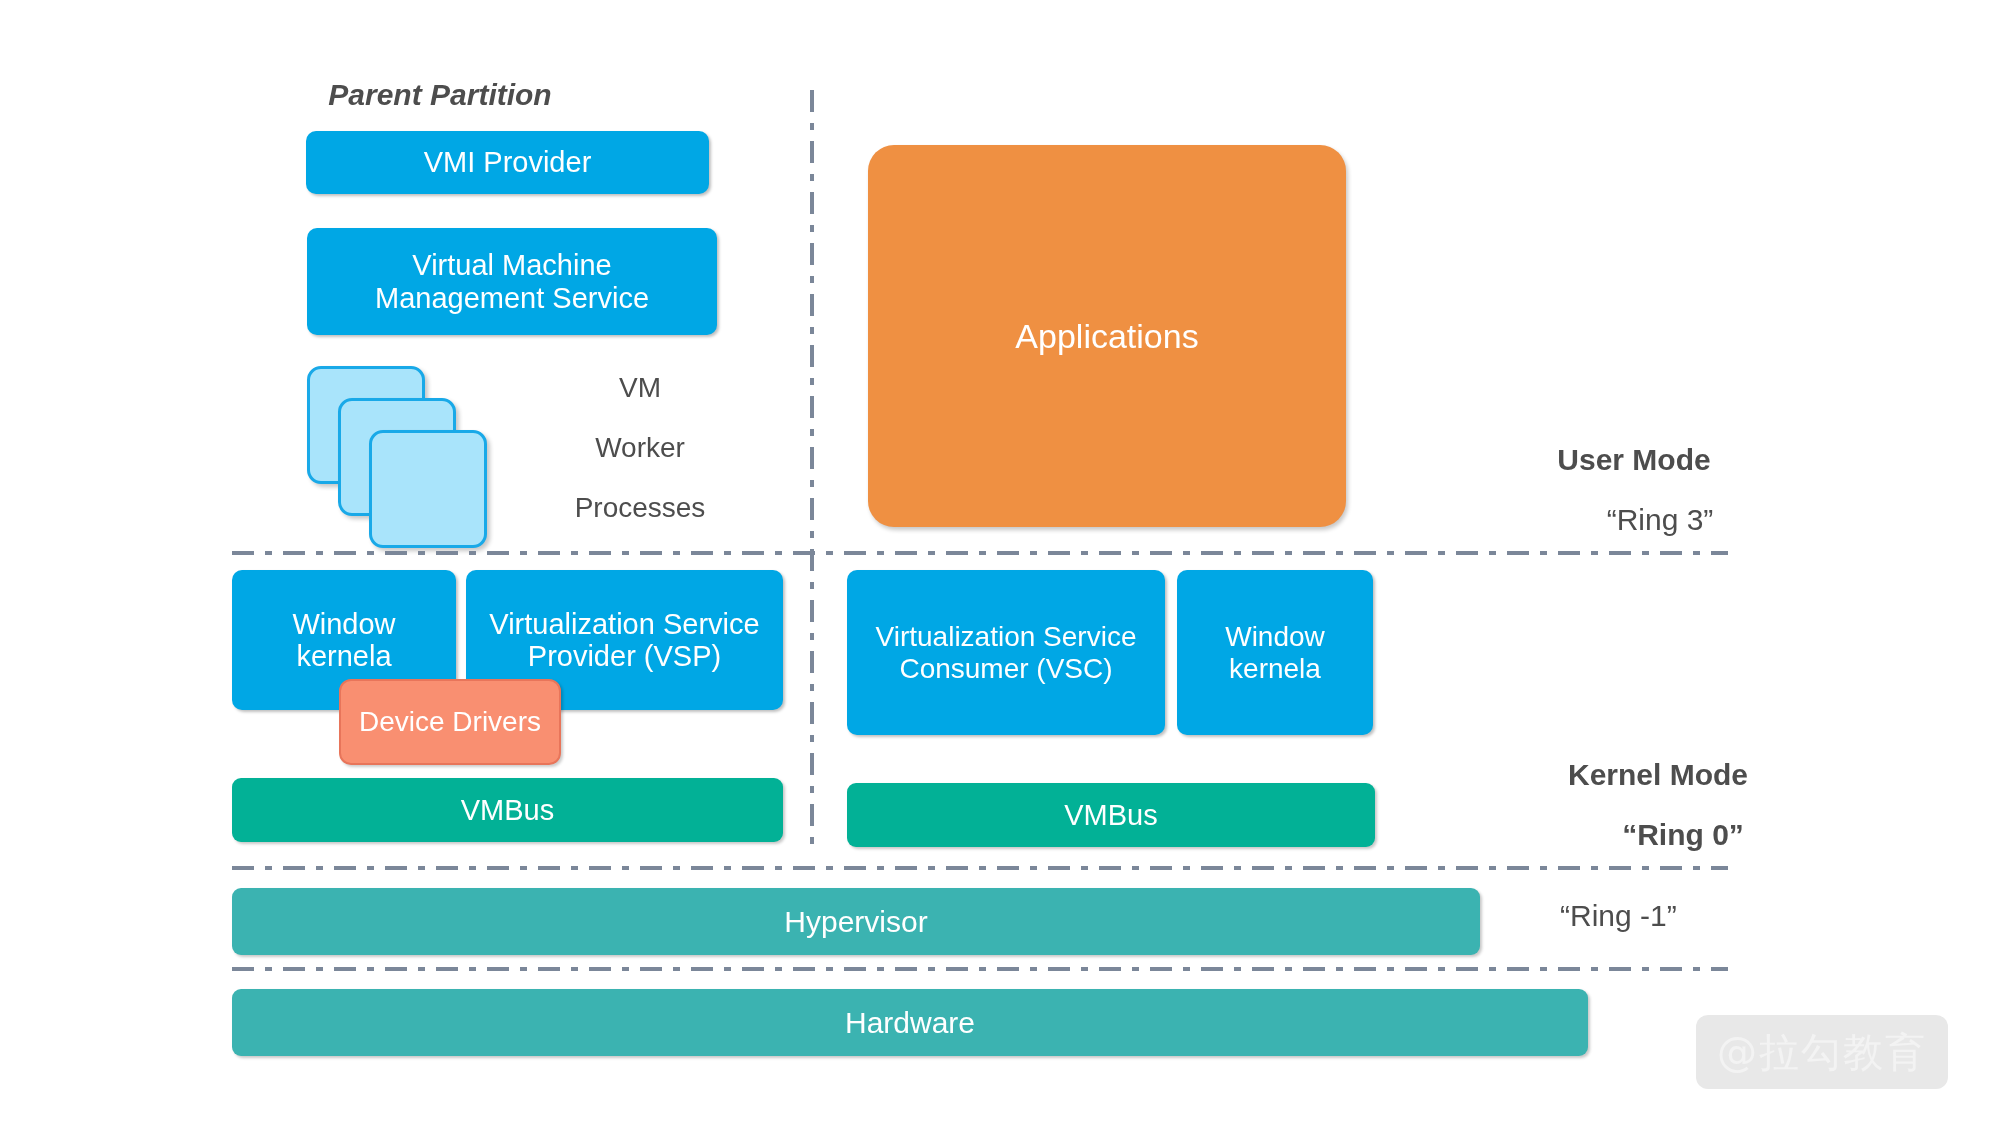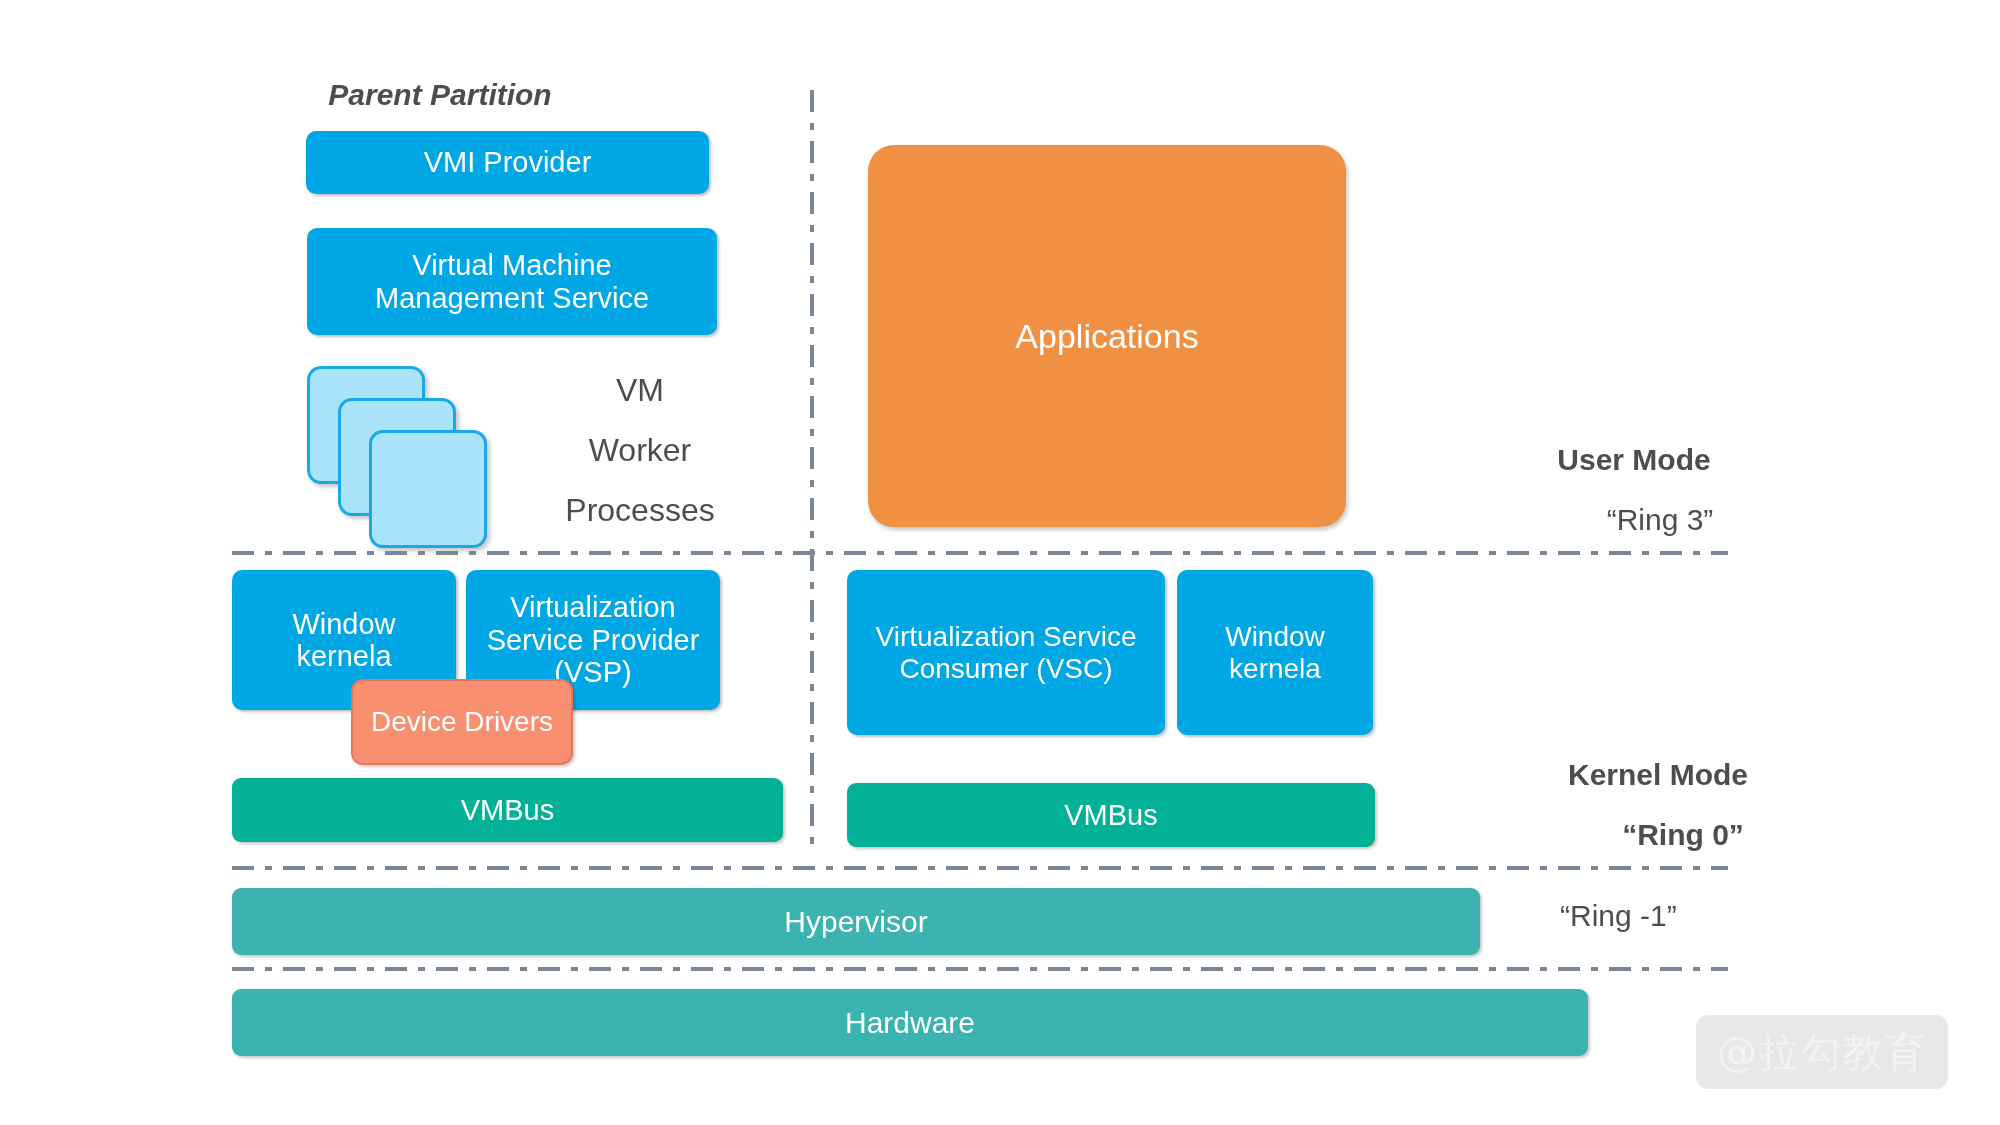--- a/index.html
+++ b/index.html
@@ -68,21 +68,20 @@
     border-radius: 12px;
     color: #ffffff;
     font-size: 28px;
     display: flex;
     align-items: center;
     justify-content: center;
     text-align: center;
     line-height: 1.15;
     box-shadow: 2px 2px 3px rgba(0,0,0,0.2);
     z-index: 5;
-    margin-left: 12px;
   }
 
   .vmbus-box {
     background: #02b196;
     border-radius: 9px;
     color: #ffffff;
     font-size: 29px;
     display: flex;
     align-items: center;
     justify-content: center;
@@ -110,21 +109,21 @@
 
   
   .side-label {
     color: #4d4d4d;
     font-size: 30px;
     white-space: nowrap;
   }
   .side-label.bold { font-weight: bold; }
   .vm-label {
     color: #4d4d4d;
-    font-size: 32px;
+    font-size: 28px;
     text-align: center;
     white-space: nowrap;
   }
   .hrule-dashdot {
     height: 4px;
     background-image: repeating-linear-gradient(
       to right,
       #7b8799 0px, #7b8799 22px,
       transparent 22px, transparent 33px,
       #7b8799 33px, #7b8799 40px,
@@ -174,21 +173,21 @@
   <div class="abs vm-label" style="left:525px; top:372px; width:230px;">VM</div>
   <div class="abs vm-label" style="left:525px; top:432px; width:230px;">Worker</div>
   <div class="abs vm-label" style="left:525px; top:492px; width:230px;">Processes</div>
 
   <div class="abs apps-box" style="left:868px; top:145px; width:478px; height:382px;">Applications</div>
 
   <div class="abs hrule-dashdot" style="left:232px; top:551px; width:1496px;"></div>
 
   <div class="abs proc-box blue-box" style="left:232px; top:570px; width:224px; height:140px; padding:0 10px;">Window kernela</div>
 
-  <div class="abs proc-box blue-box" style="left:466px; top:570px; width:254px; height:140px; padding:0 14px;">Virtualization Service Provider (VSP)</div>
+  <div class="abs proc-box blue-box" style="left:466px; top:570px; width:317px; height:140px; padding:0 14px;">Virtualization Service Provider (VSP)</div>
 
   <div class="abs driver-box" style="left:339px; top:679px; width:222px; height:86px;">Device Drivers</div>
 
   <div class="abs proc-box blue-box small" style="left:847px; top:570px; width:318px; height:165px; padding:0 16px;">Virtualization Service Consumer (VSC)</div>
 
   <div class="abs proc-box blue-box small" style="left:1177px; top:570px; width:196px; height:165px; padding:0 10px;">Window kernela</div>
 
   <div class="abs vmbus-box" style="left:232px; top:778px; width:551px; height:64px;">VMBus</div>
 
   <div class="abs vmbus-box" style="left:847px; top:783px; width:528px; height:64px;">VMBus</div>

